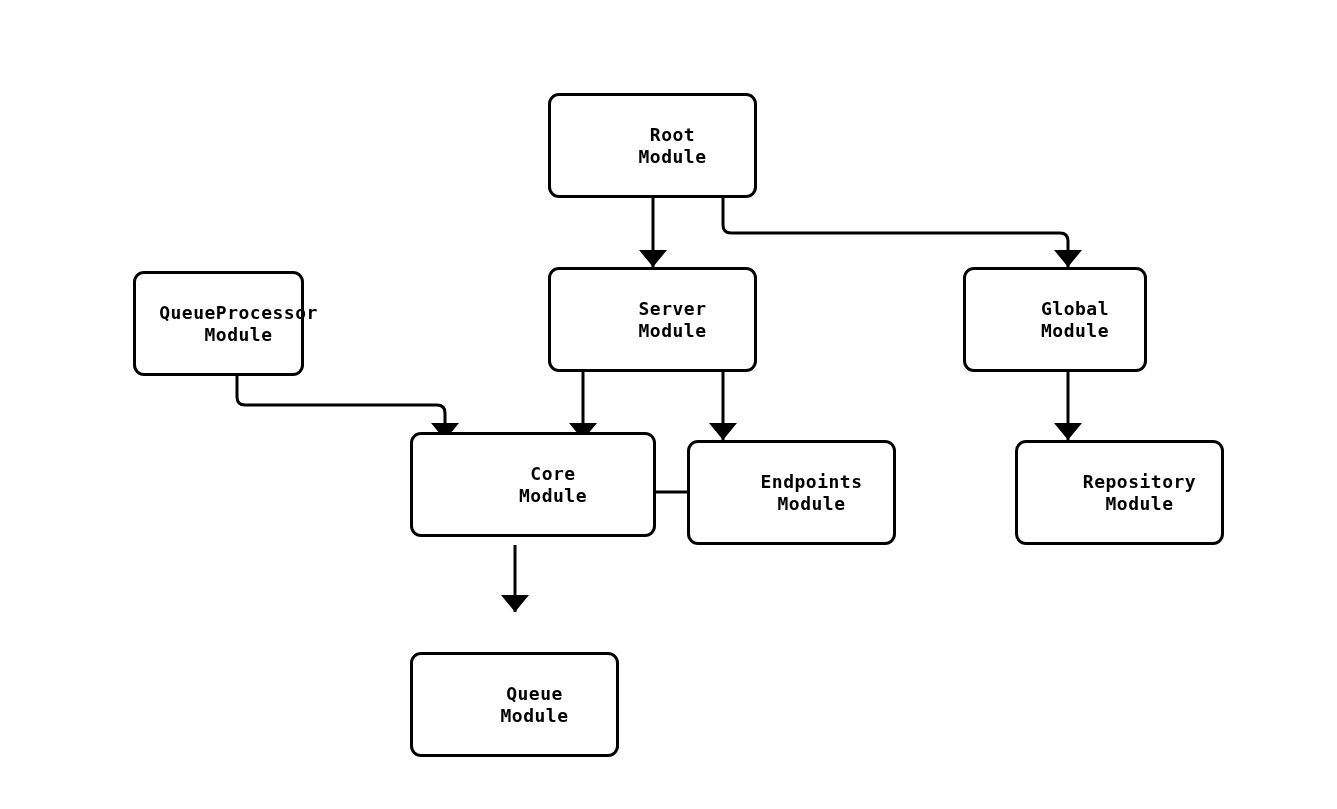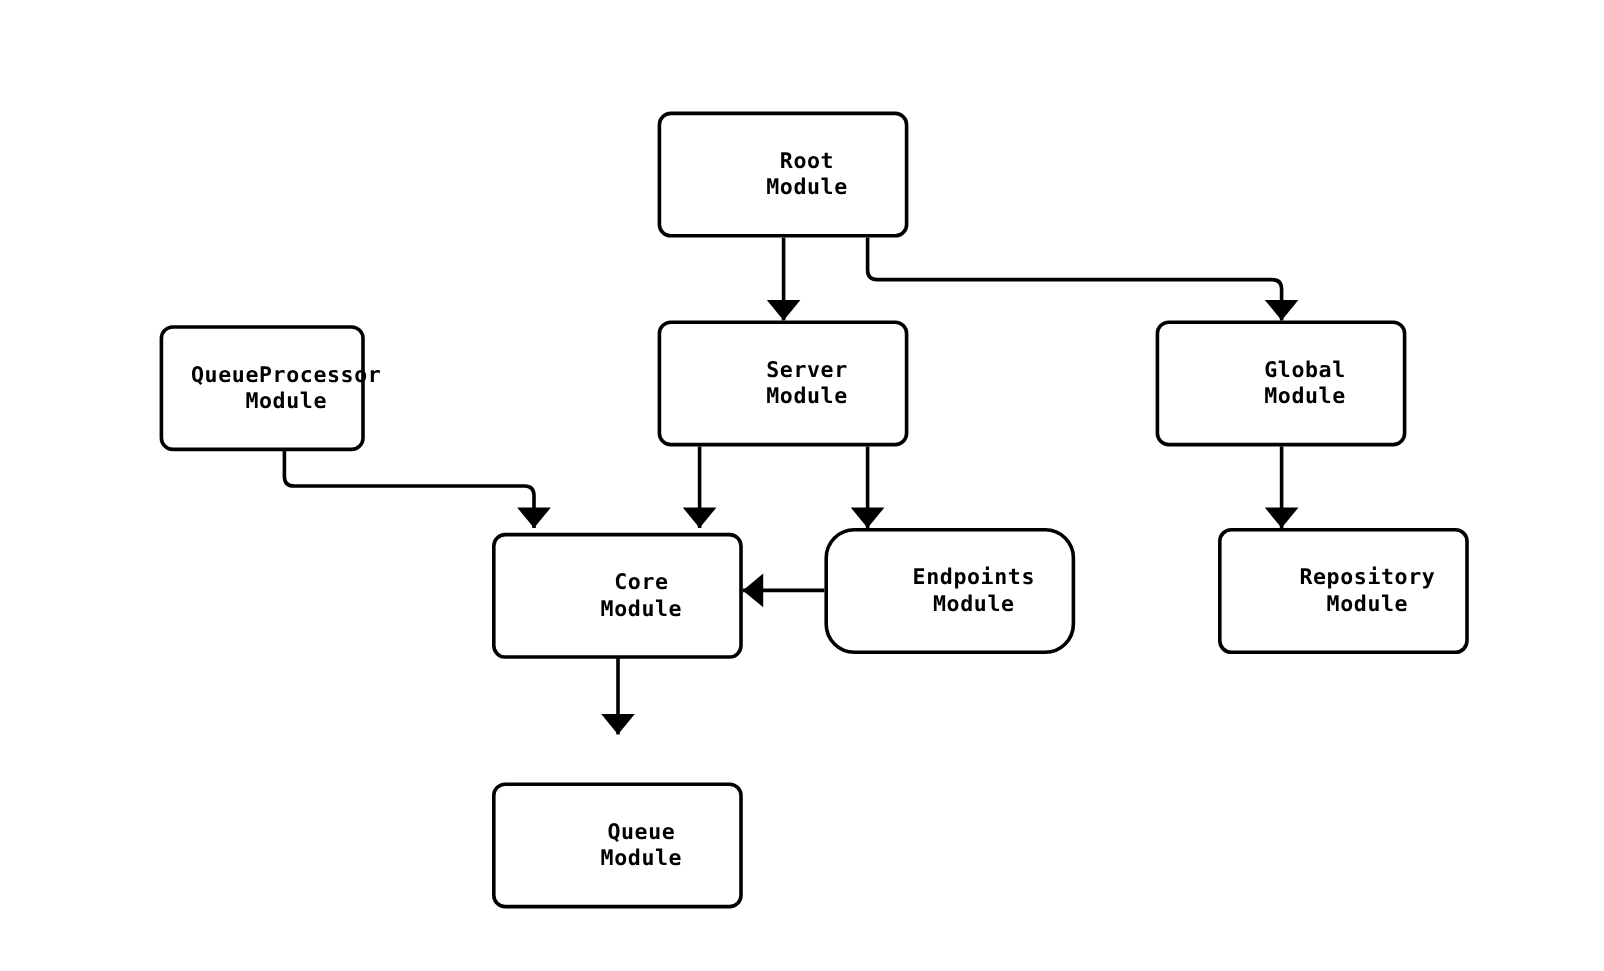--- a/index.html
+++ b/index.html
@@ -76,29 +76,29 @@
         <div class="node-line">Module</div>
       </div>
       <div class="node" style="left: 133px; top: 271px; width: 171px; height: 105px;">
         <div class="node-line">QueueProcessor</div>
         <div class="node-line">Module</div>
       </div>
       <div class="node" style="left: 548px; top: 267px; width: 209px; height: 105px;">
         <div class="node-line">Server</div>
         <div class="node-line">Module</div>
       </div>
-      <div class="node" style="left: 963px; top: 267px; width: 209px; height: 105px; text-align: right;">
+      <div class="node" style="left: 963px; top: 267px; width: 184px; height: 105px; text-align: right;">
         <div class="node-line">Global</div>
         <div class="node-line">Module</div>
       </div>
-      <div class="node" style="left: 410px; top: 444px; width: 209px; height: 105px;">
+      <div class="node" style="left: 410px; top: 432px; width: 246px; height: 105px;">
         <div class="node-line">Core</div>
         <div class="node-line">Module</div>
       </div>
-      <div class="node" style="left: 687px; top: 440px; width: 209px; height: 105px; border-radius: 25px;">
+      <div class="node" style="left: 687px; top: 440px; width: 209px; height: 105px;">
         <div class="node-line">Endpoints</div>
         <div class="node-line">Module</div>
       </div>
       <div class="node" style="left: 1015px; top: 440px; width: 209px; height: 105px;">
         <div class="node-line">Repository</div>
         <div class="node-line">Module</div>
       </div>
       <div class="node" style="left: 410px; top: 612px; width: 209px; height: 105px; margin-top: 40px;">
         <div class="node-line">Queue</div>
         <div class="node-line">Module</div>

